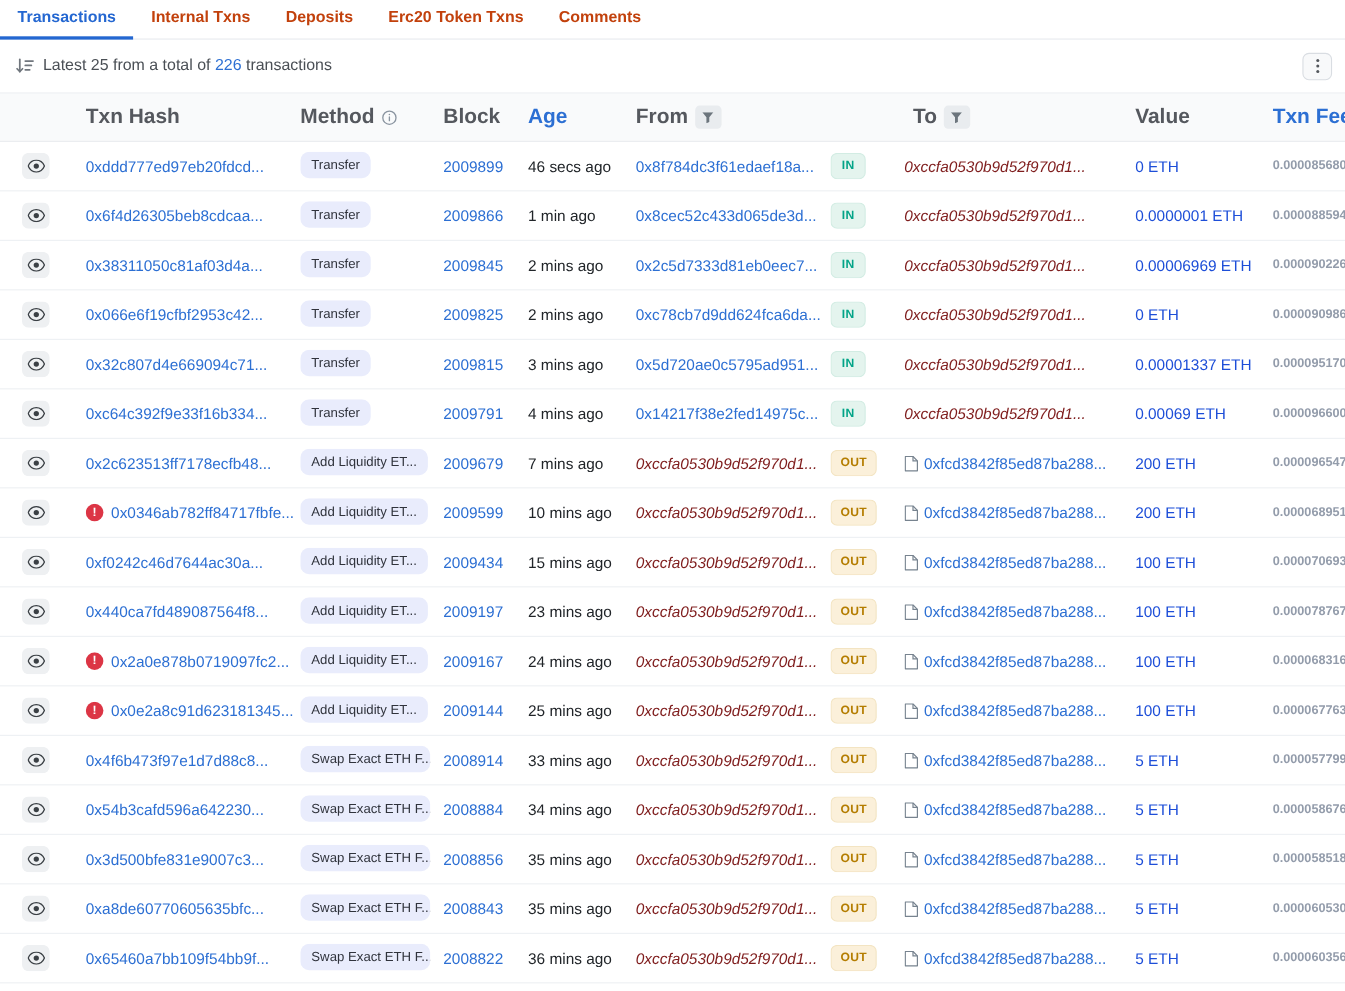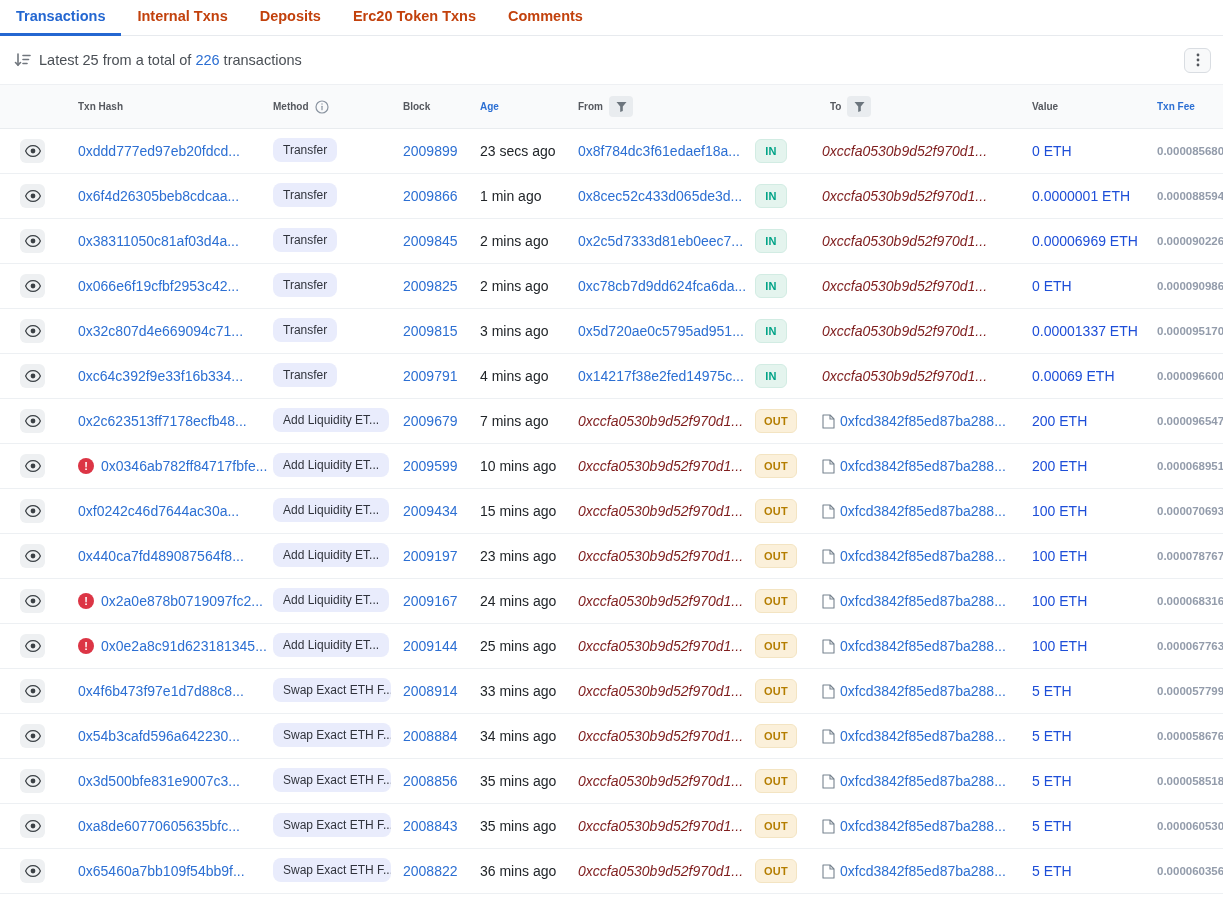--- a/index.html
+++ b/index.html
@@ -18,21 +18,21 @@
   .summary-text { font-size:14.5px; color:#4a4f55; margin-left:8px; }
   .summary-text a { color:#2c6fd3; text-decoration:none; }
   .spacer { flex:1; }
   .kebab-btn { width:27px; height:25px; border:1px solid #d9dde2; background:#f8f9fa; border-radius:6px;
     cursor:pointer; color:#53575c; font-size:14px; line-height:1; display:flex; align-items:center; justify-content:center; }
 
   
   .grid { display:grid; grid-template-columns:78px 195px 130px 77px 98px 177px 67px 210px 125px 1fr;
     align-items:center; }
   .thead { background:#f9fafb; height:45px; border-top:1px solid #eef0f3; border-bottom:1px solid #e9ecef;
-    font-size:10px; font-weight:700; color:#55585e; }
+    font-size:19px; font-weight:700; color:#55585e; }
   .th { display:flex; align-items:center; gap:6px; white-space:nowrap; }
   .th.link-h { color:#2c6fd3; cursor:pointer; }
   .tr { height:45px; border-bottom:1px solid #edf0f3; }
   .td { white-space:nowrap; overflow:hidden; font-size:14px; }
 
   .col-eye { padding-left:20px; }
   .eye-btn { width:25px; height:24px; border:none; border-radius:6px; background:#eef0f2; cursor:pointer;
     display:flex; align-items:center; justify-content:center; }
 
   .link { color:#2c6fd3; text-decoration:none; cursor:pointer; }
@@ -161,21 +161,21 @@
 
       <a class="link">0xddd777ed97eb20fdcd...</a>
     </div>
     <div class="td">
       <span class="method-badge">Transfer</span>
     </div>
     <div class="td">
       <a class="link">2009899</a>
     </div>
     <div class="td">
-      <span>23 secs ago</span>
+      <span>46 secs ago</span>
     </div>
     <div class="td">
       <span class="link">0x8f784dc3f61edaef18a...</span>
     </div>
     <div class="td">
       <span class="dir-badge dir-in">IN</span>
     </div>
     <div class="td to-cell">
 
       <span class="addr-plain">0xccfa0530b9d52f970d1...</span>

